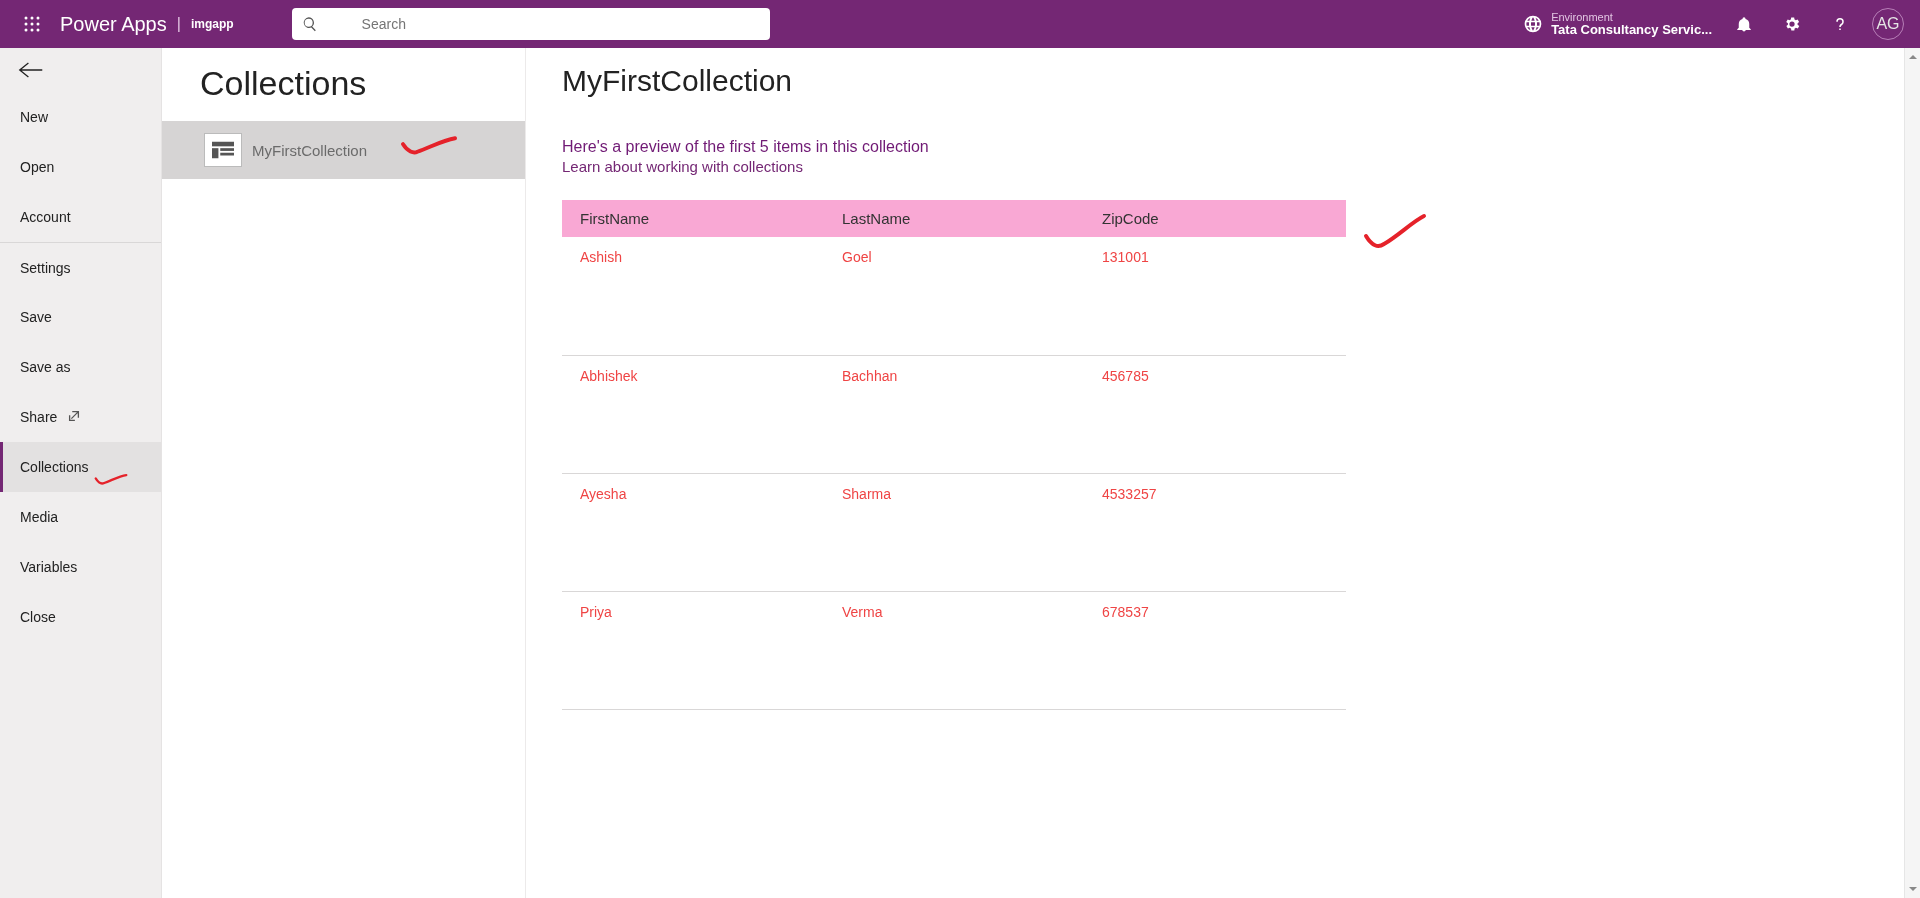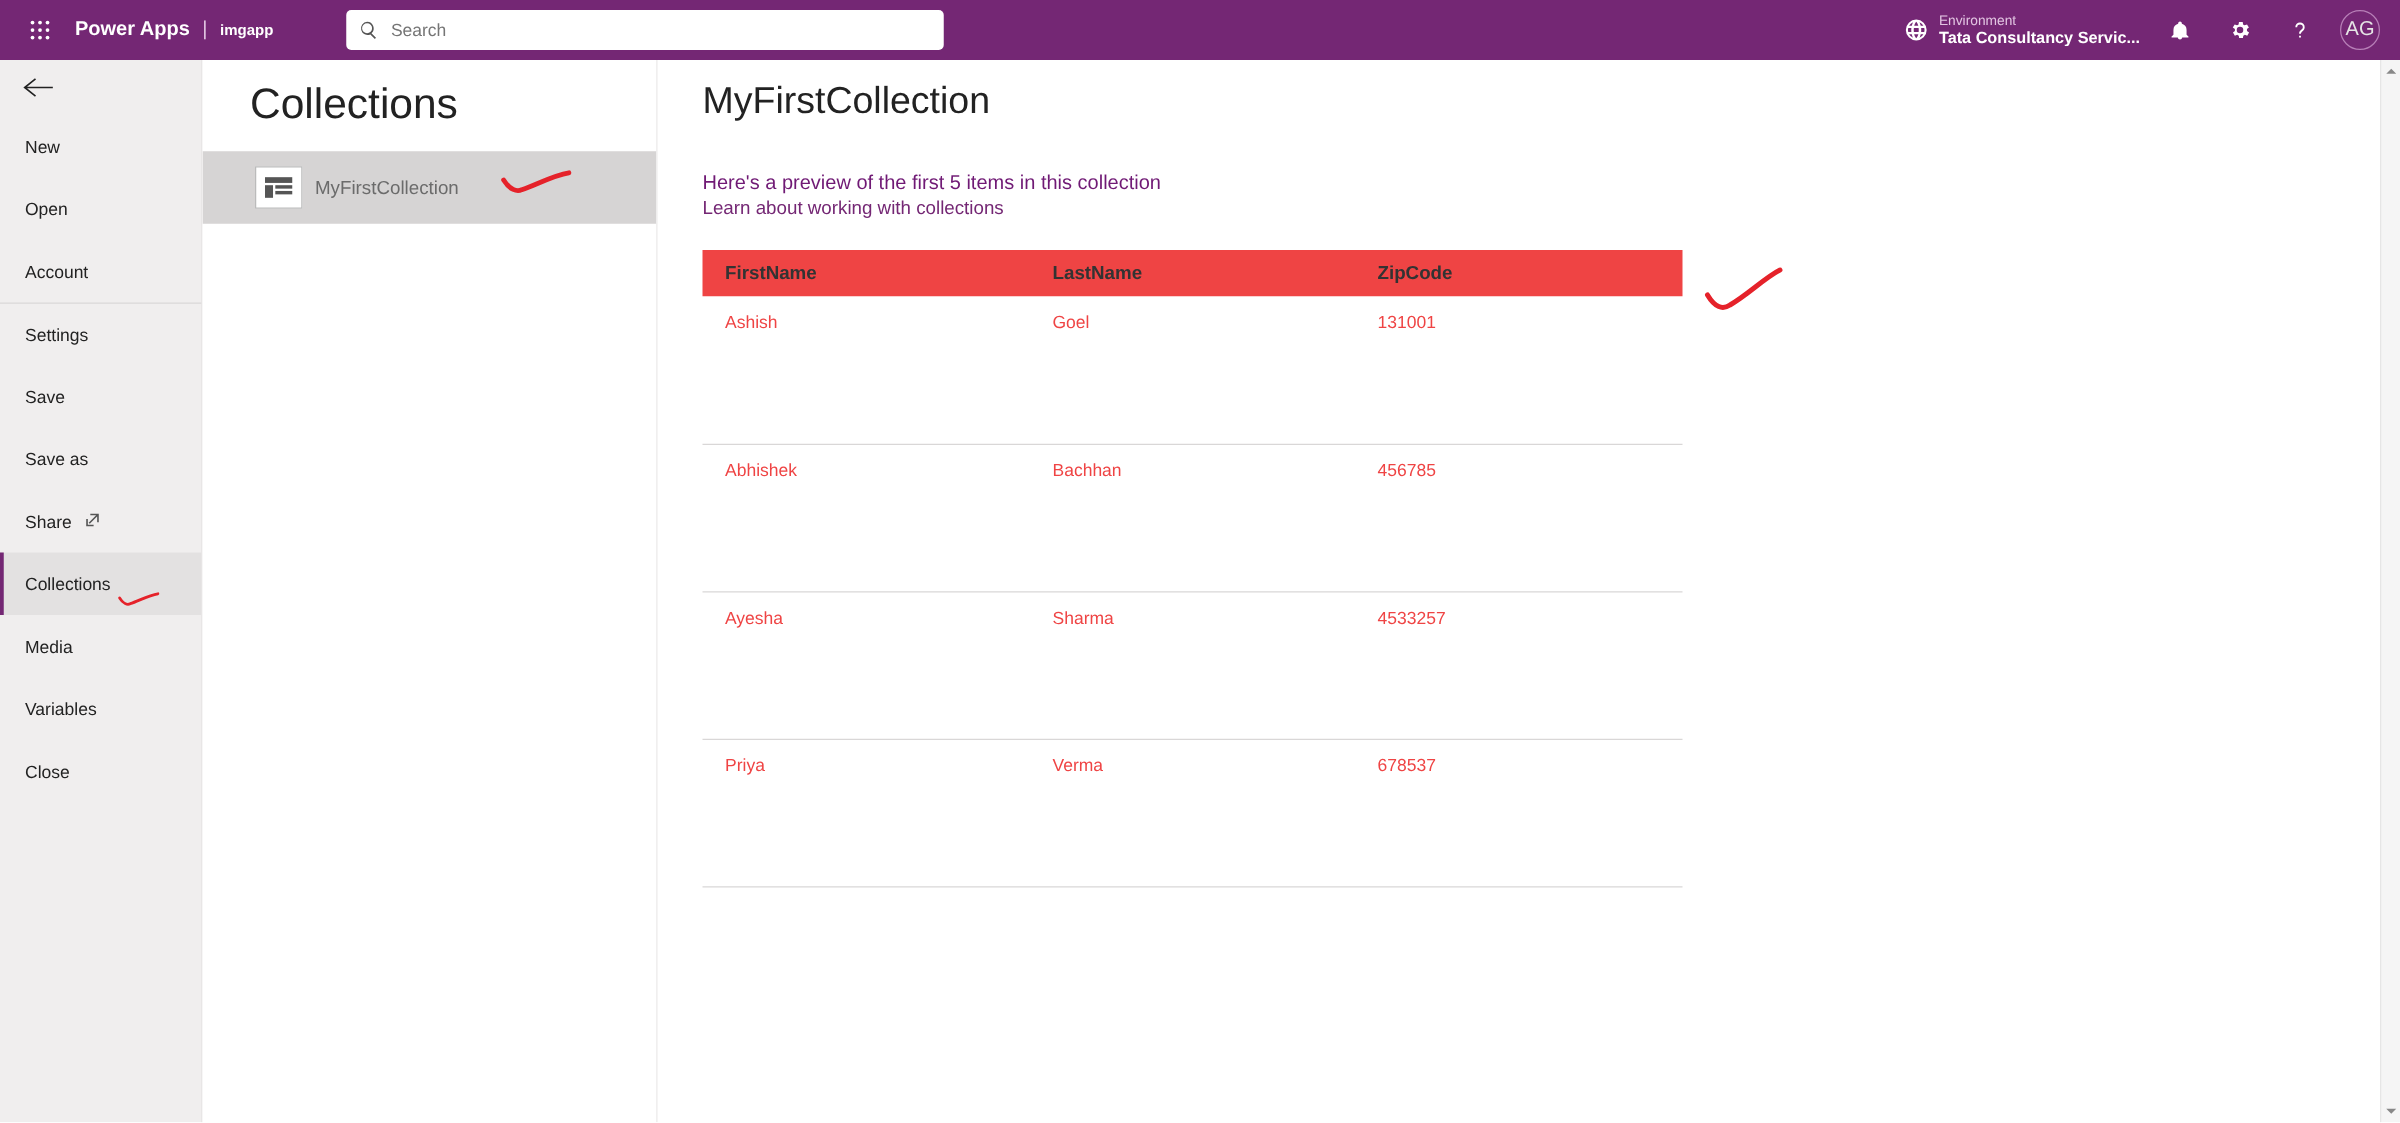--- a/index.html
+++ b/index.html
@@ -13,36 +13,36 @@
     display: flex;
     align-items: center;
     color: #fff;
     padding: 0 8px;
     flex-shrink: 0;
   }
   .waffle {
     width: 48px; height: 48px; display:flex; align-items:center; justify-content:center; cursor:pointer;
   }
   .waffle svg { fill:#fff; }
-  .brand { font-size: 16px; font-weight:700; padding-left:4px; cursor:pointer; }
+  .brand { font-size: 20px; font-weight:400; padding-left:4px; cursor:pointer; }
   .brand-sep { padding: 0 10px; font-weight:400; color:#e2c5e2;}
   .app-name { font-size:12px; font-weight:600; }
   .search-wrap {
     flex: 0 0 478px;
     height: 32px;
     background:#fff;
     border-radius:4px;
     display:flex;
     align-items:center;
     padding:0 10px;
     margin-left: 58px;
   }
   .search-wrap svg { width:16px; height:16px; fill:#555; margin-right:10px;}
   .search-wrap input {
-    border:none; outline:none; flex:1; font-size:14px; color:#333; background:transparent;
+    border:none; outline:none; flex:1; font-size:14px; color:#333; background:transparent;margin-left:34px;
   }
   .top-flex { flex:1; }
   .env-block { display:flex; align-items:center; cursor:pointer; padding:0 8px; max-width:230px;}
   .env-block svg { fill:#fff; flex-shrink:0; margin-right:8px;}
   .env-text { display:flex; flex-direction:column; line-height:1.1; overflow:hidden;}
   .env-label { font-size:11px; color:#e2c5e2;}
   .env-name { font-size:13px; font-weight:600; white-space:nowrap; overflow:hidden; text-overflow:ellipsis;text-align:right;}
   .top-icon-btn { width:48px; height:48px; display:flex; align-items:center; justify-content:center; cursor:pointer;}
   .top-icon-btn svg { fill:#fff; width:18px; height:18px;}
   .avatar {
@@ -100,21 +100,21 @@
   .coll-item .coll-name { font-size:15px; color:#6b6b6b;}
 
   
   .detail-col { flex:1; overflow-y:auto; padding: 16px 36px 40px 36px; position:relative;}
   .detail-title { font-size:30px; font-weight:400; color:#222; margin-bottom:40px;}
   .preview-line { font-size:16px; color:#701a75; }
   .learn-link { font-size:15px; color:#742774; cursor:pointer; display:inline-block; margin-top:2px;}
 
   .data-table { margin-top:24px; width:784px; border-collapse:collapse;}
   .data-table th {
-    background:#ef4444; text-align:left; font-weight:700; font-size:15px; color:#333;
+    background:#f9a8d4; text-align:left; font-weight:400; font-size:15px; color:#333;
     padding:10px 18px; height:36px;
   }
   .data-table td {
     font-size:14px; color:#ef4444; padding:12px 18px 0 18px;
     vertical-align:top; height:118px;
     border-bottom:1px solid #d9d7d7;
   }
   .data-table th:nth-child(1), .data-table td:nth-child(1) { width:262px;}
   .data-table th:nth-child(2), .data-table td:nth-child(2) { width:260px;}
   .data-table th:nth-child(3), .data-table td:nth-child(3) { width:262px;} 

